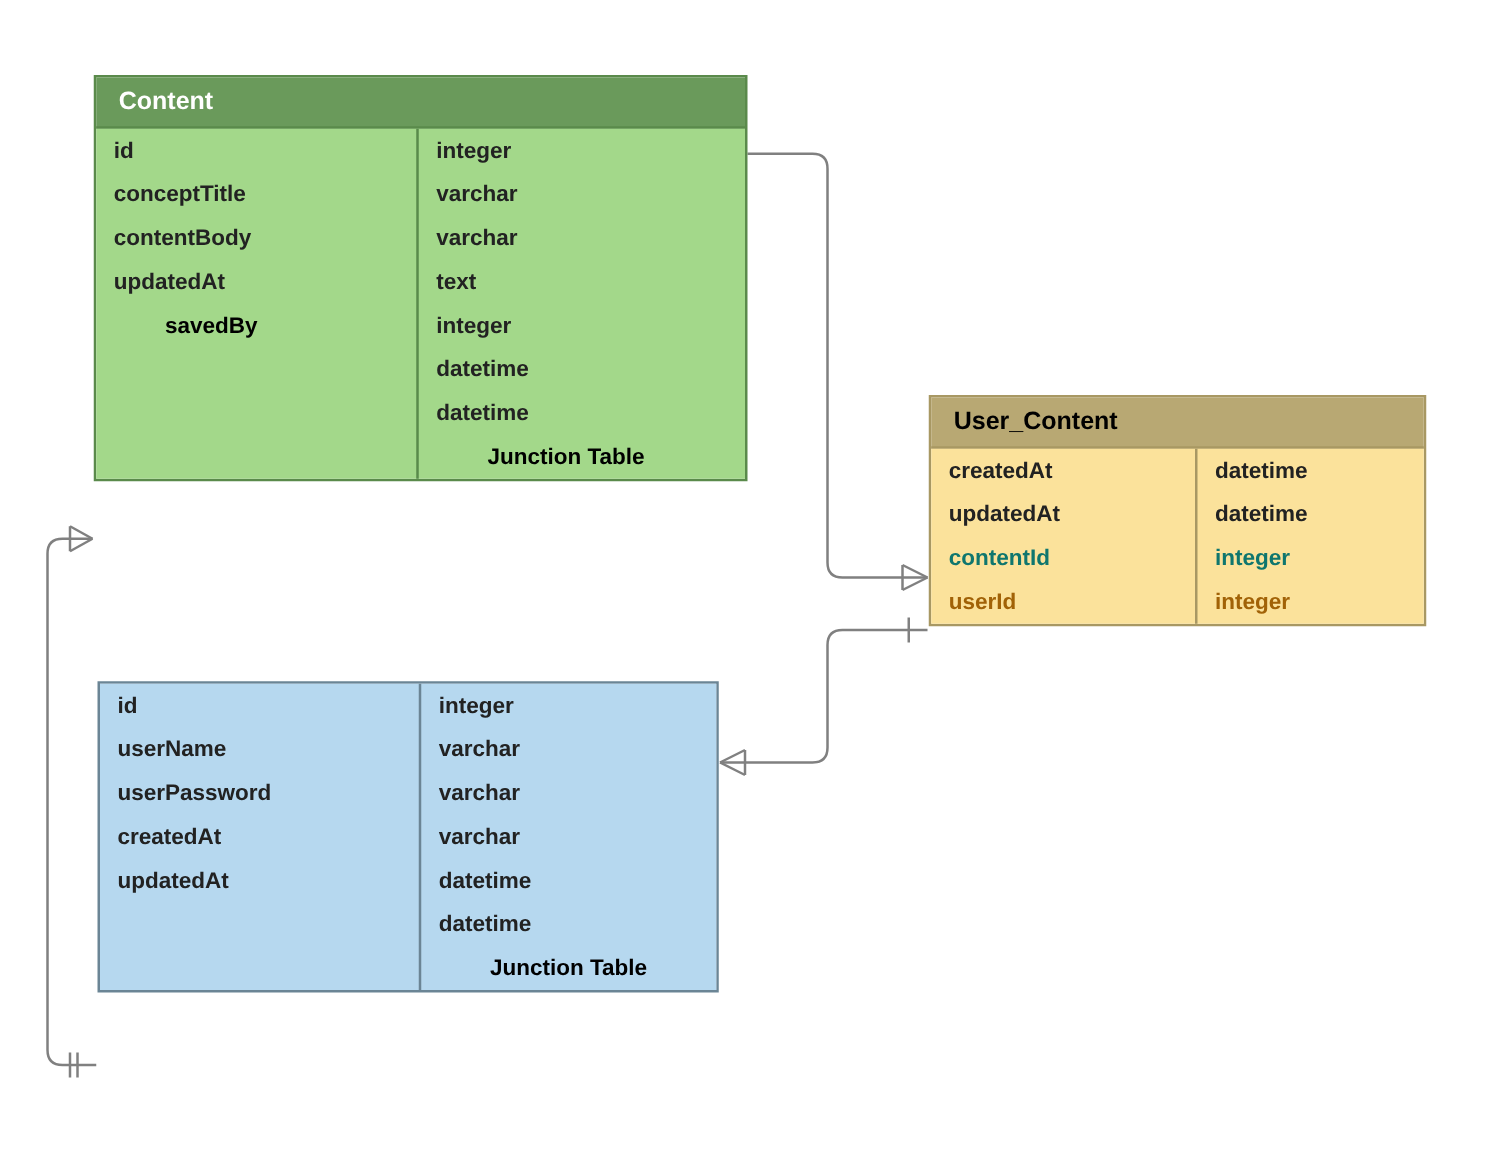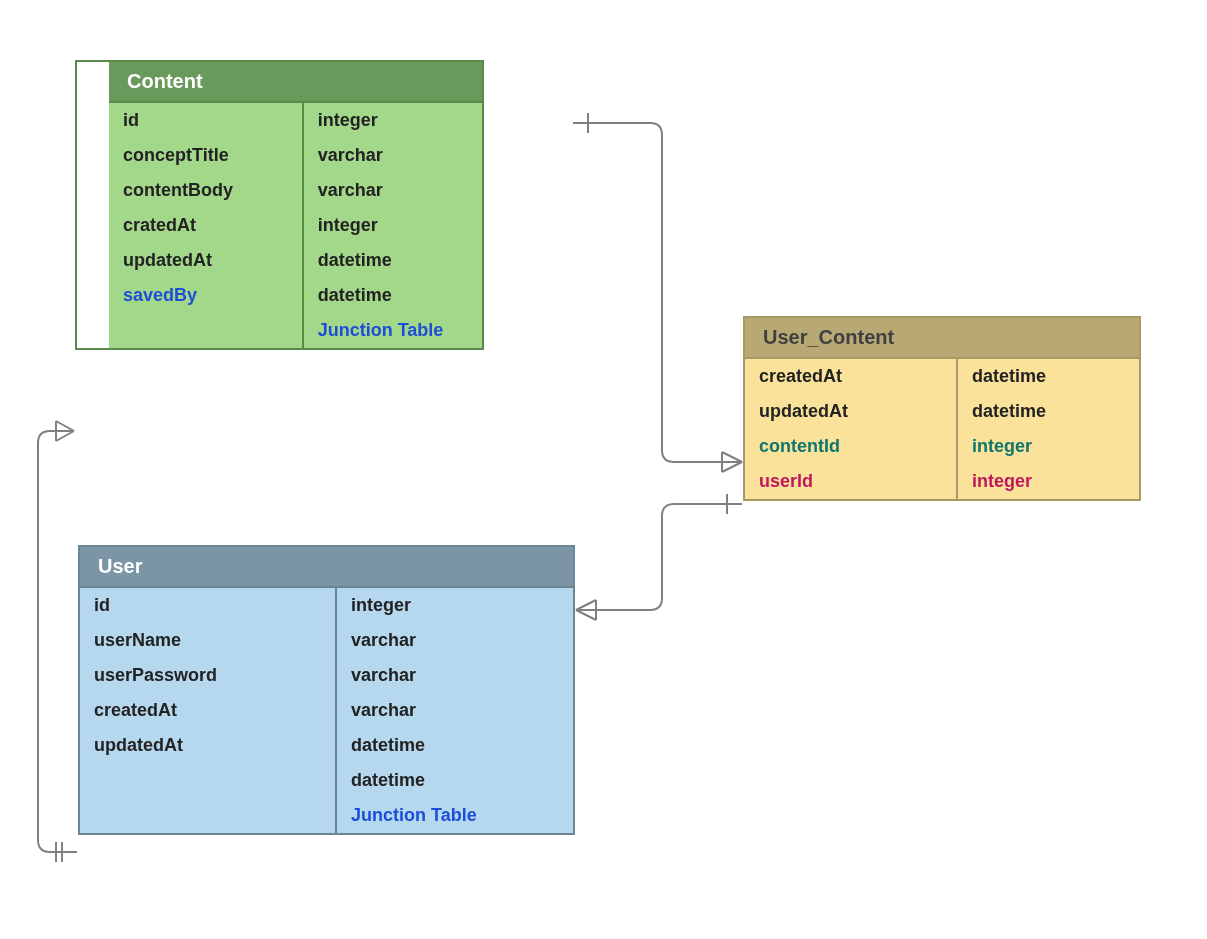--- a/index.html
+++ b/index.html
@@ -39,43 +39,43 @@
     border-right: 2px solid #888;
   }
   .cell {
     padding: 7px 14px;
     font-weight: bold;
     font-size: 18px;
     color: #222;
     white-space: nowrap;
   }
   
-  #content-table { left: 75px; top: 60px; width: 409px; padding-left: 32px; }
+  #content-table { left: 75px; top: 60px; width: 523px; }
   #content-table .entity-header { background: #6a9a5b; color: #fff; border-color:#5a8a4b; }
   #content-table { border-color:#5a8a4b; }
   #content-table .entity-body { background: #a3d88a; }
   #content-table .col.left { width: 258px; border-color:#5a8a4b;}
   #content-table .col.right { width: 237px; }
   
   #user-table { left: 78px; top: 545px; width: 497px; }
   #user-table .entity-header { background: #7b95a5; color: #fff; border-color:#6b8595;}
   #user-table { border-color:#6b8595;}
   #user-table .entity-body { background: #b6d8ef; }
   #user-table .col.left { width: 258px; border-color:#6b8595;}
   #user-table .col.right { width: 237px; }
   
   #uc-table { left: 743px; top: 316px; width: 398px; }
-  #uc-table .entity-header { background: #b8a873; color: #404040; border-color:#a89863;}
+  #uc-table .entity-header { background: #b8a873; color: #000000; border-color:#a89863;}
   #uc-table { border-color:#a89863;}
   #uc-table .entity-body { background: #fbe29b; }
   #uc-table .col.left { width: 214px; border-color:#a89863;}
   #uc-table .col.right { width: 182px; }
-  .red { color: #1d4ed8; }
+  .red { color: #000000; margin-left: 41px; }
   .teal { color: #0f766e; }
-  .blue { color: #be185d; }
+  .blue { color: #a16207; }
   svg.connectors {
     position: absolute;
     left: 0; top: 0;
     width: 1207px; height: 939px;
     pointer-events: none;
   }
 </style>
 </head>
 <body>
 
@@ -111,38 +111,37 @@
     </g>
   </svg>
 
   <div class="entity" id="content-table">
     <div class="entity-header">Content</div>
     <div class="entity-body">
       <div class="col left" id="content-names">
           <div class="cell ">id</div>
           <div class="cell ">conceptTitle</div>
           <div class="cell ">contentBody</div>
-          <div class="cell ">cratedAt</div>
           <div class="cell ">updatedAt</div>
           <div class="cell red">savedBy</div>
         </div>
       <div class="col right" id="content-types">
           <div class="cell ">integer</div>
           <div class="cell ">varchar</div>
           <div class="cell ">varchar</div>
+          <div class="cell ">text</div>
           <div class="cell ">integer</div>
           <div class="cell ">datetime</div>
           <div class="cell ">datetime</div>
           <div class="cell red">Junction Table</div>
         </div>
     </div>
   </div>
 
   <div class="entity" id="user-table">
-    <div class="entity-header">User</div>
     <div class="entity-body">
       <div class="col left" id="user-names">
           <div class="cell ">id</div>
           <div class="cell ">userName</div>
           <div class="cell ">userPassword</div>
           <div class="cell ">createdAt</div>
           <div class="cell ">updatedAt</div>
         </div>
       <div class="col right" id="user-types">
           <div class="cell ">integer</div>

